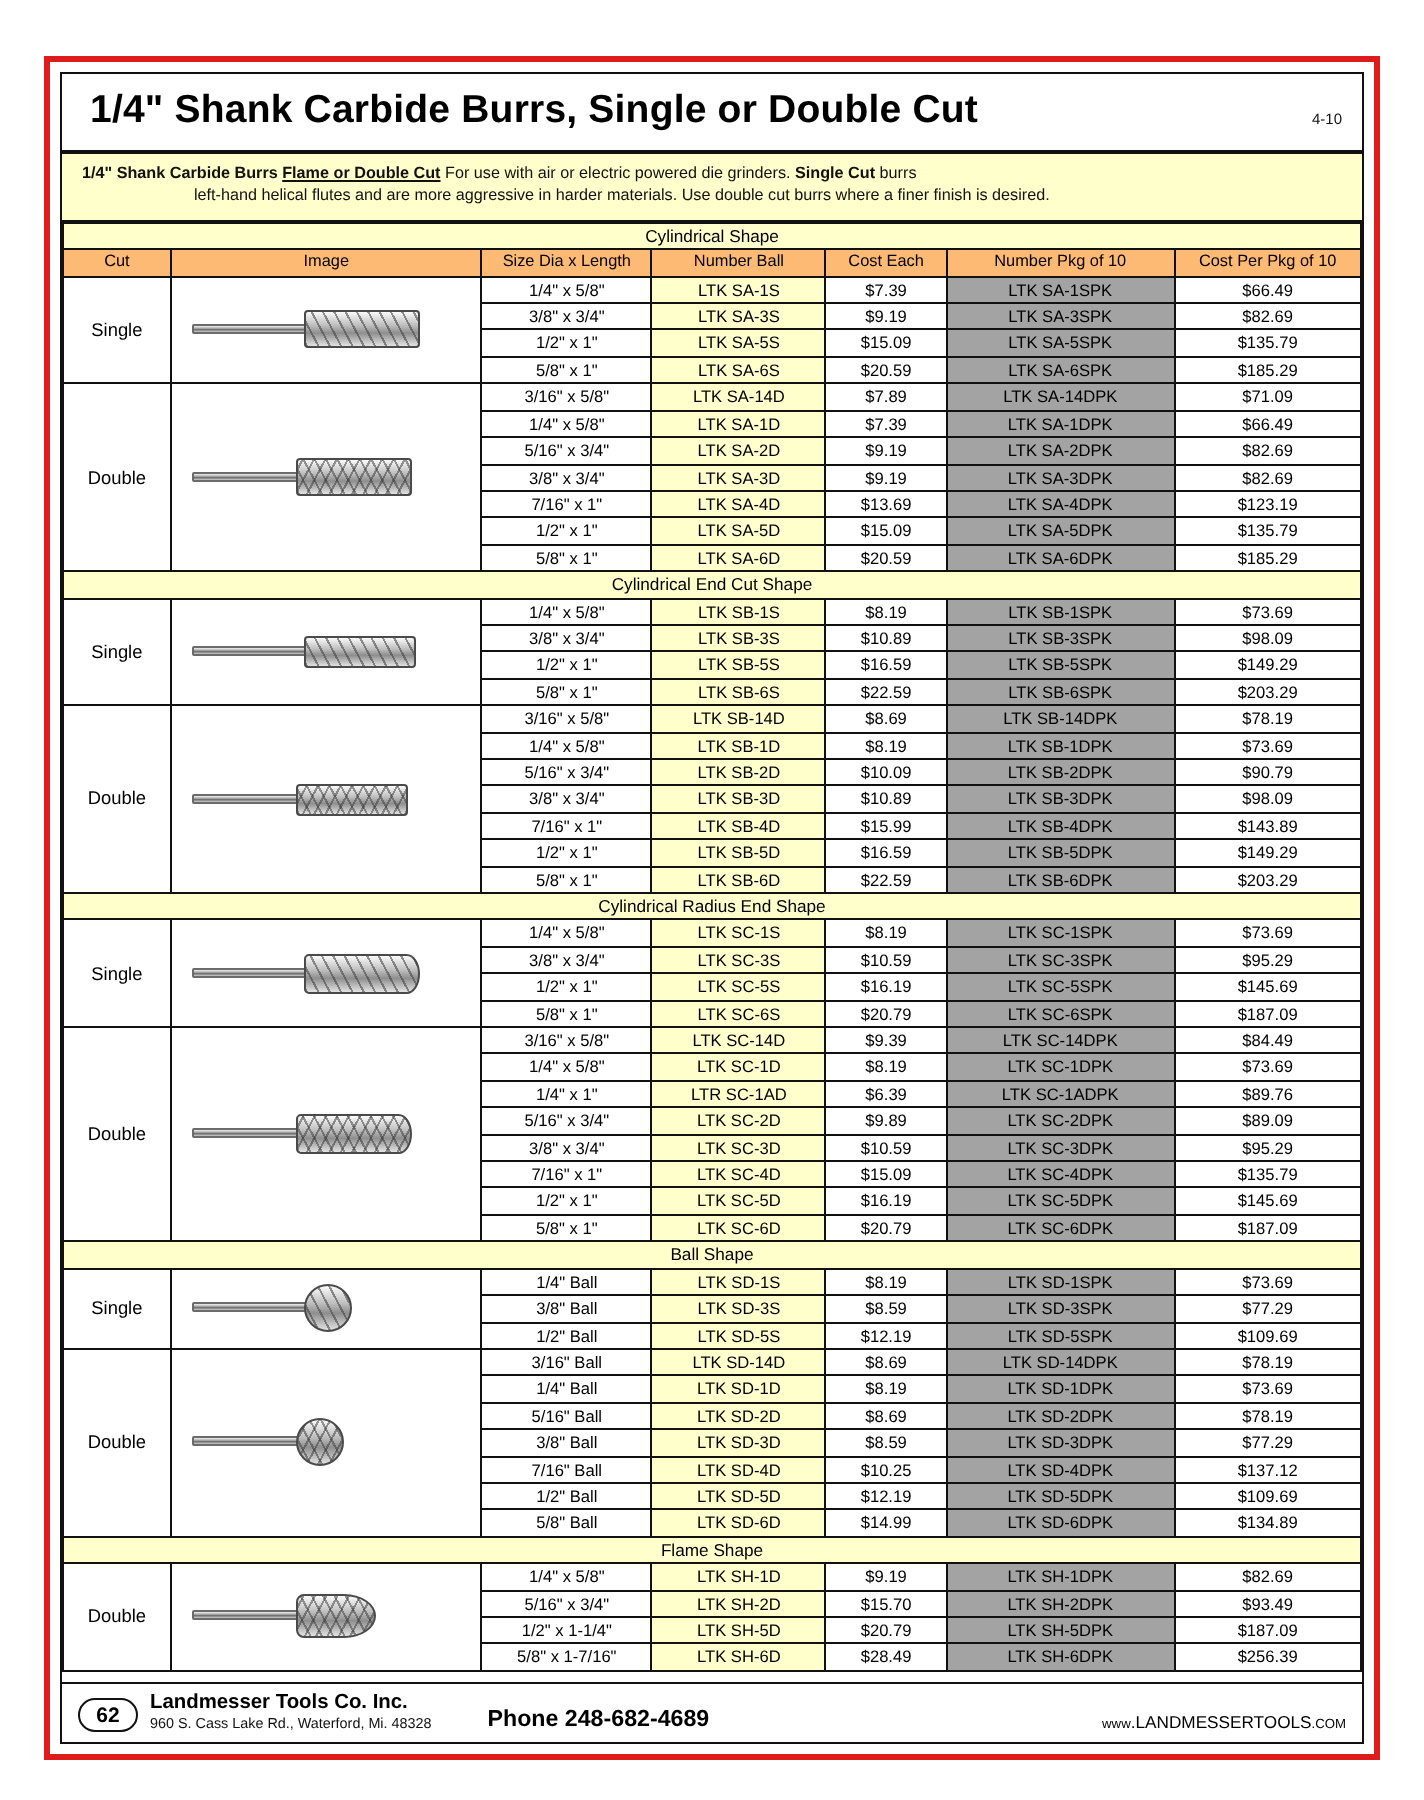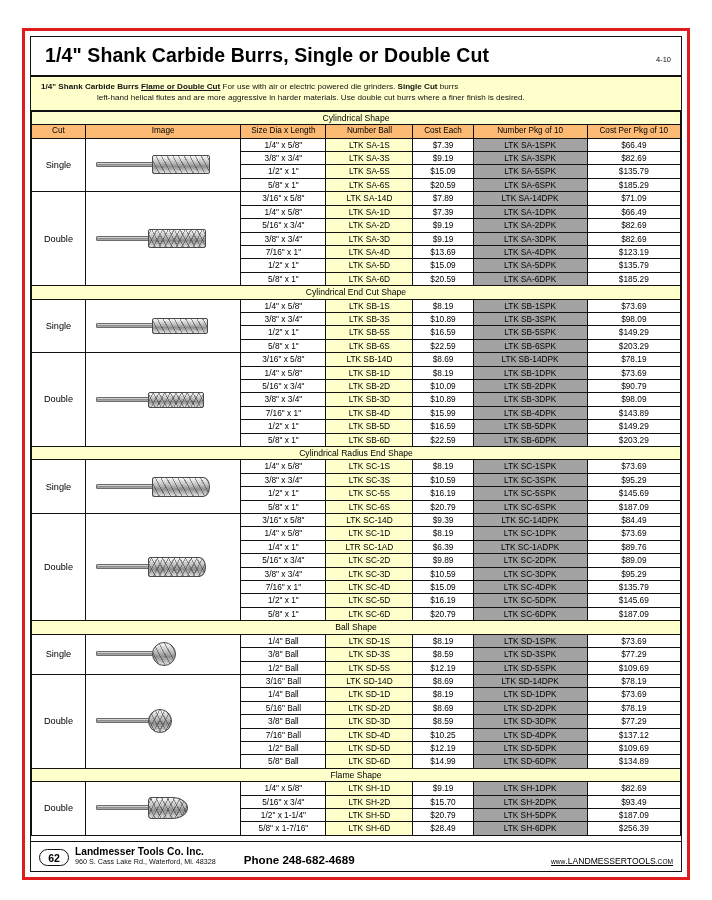--- a/index.html
+++ b/index.html
@@ -177,21 +177,21 @@
     font-size: 10.5px;
     font-weight: bold;
     display: flex; align-items: center; justify-content: center;
     color: #000;
   }
   .company { line-height: 1.15; }
   .company .name { font-size: 10.2px; font-weight: bold; color: #000; }
   .company .addr { font-size: 7.2px; color: #111; }
   .phone { font-size: 11.6px; font-weight: bold; color: #000; margin-left: 22px; }
   .website { margin-left: auto; font-size: 8.6px; color: #000; }
-  .website .u { text-decoration: underline; }
+  .website .u { }
   .website .small { font-size: 6.6px; }
 </style>
 </head>
 <body>
 
 <div class="page">
   <div class="frame">
     <div class="inner">
 
       <div class="title-bar">

